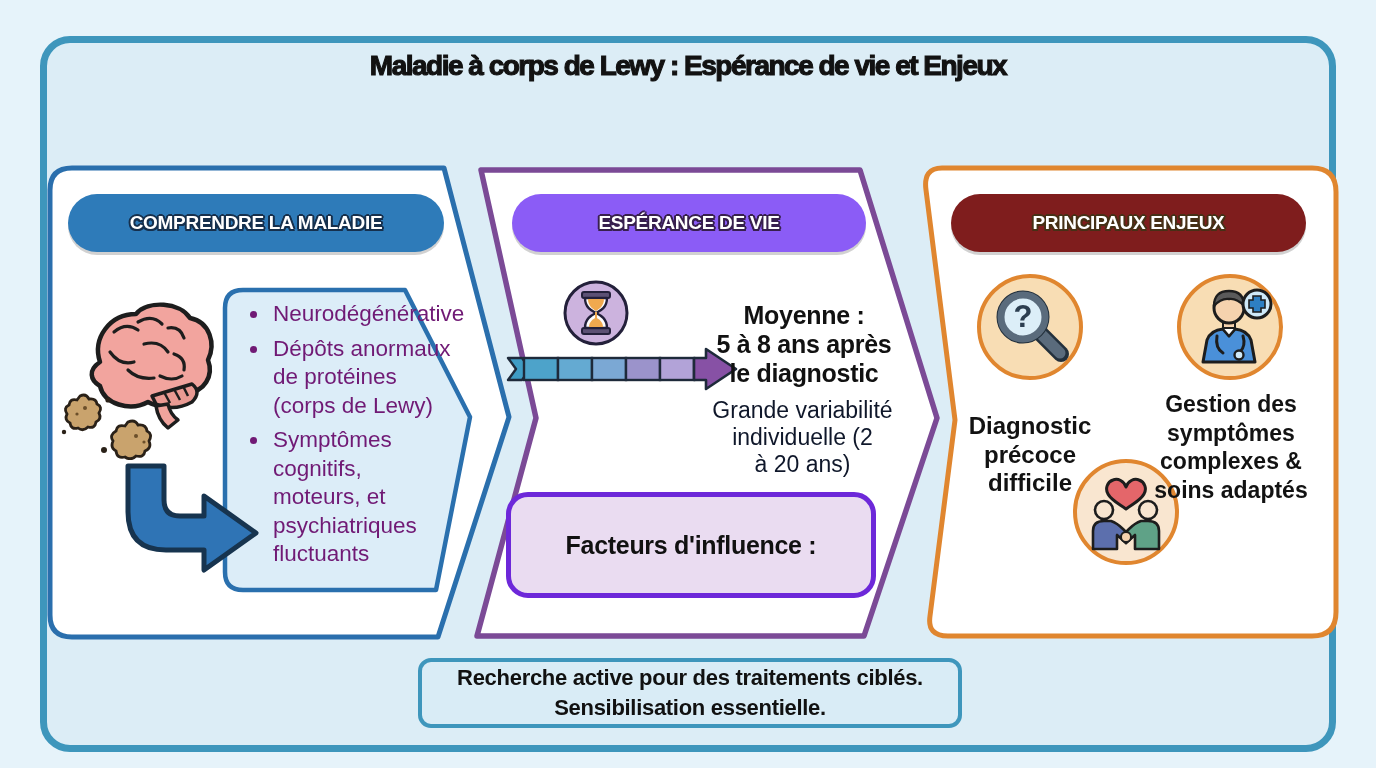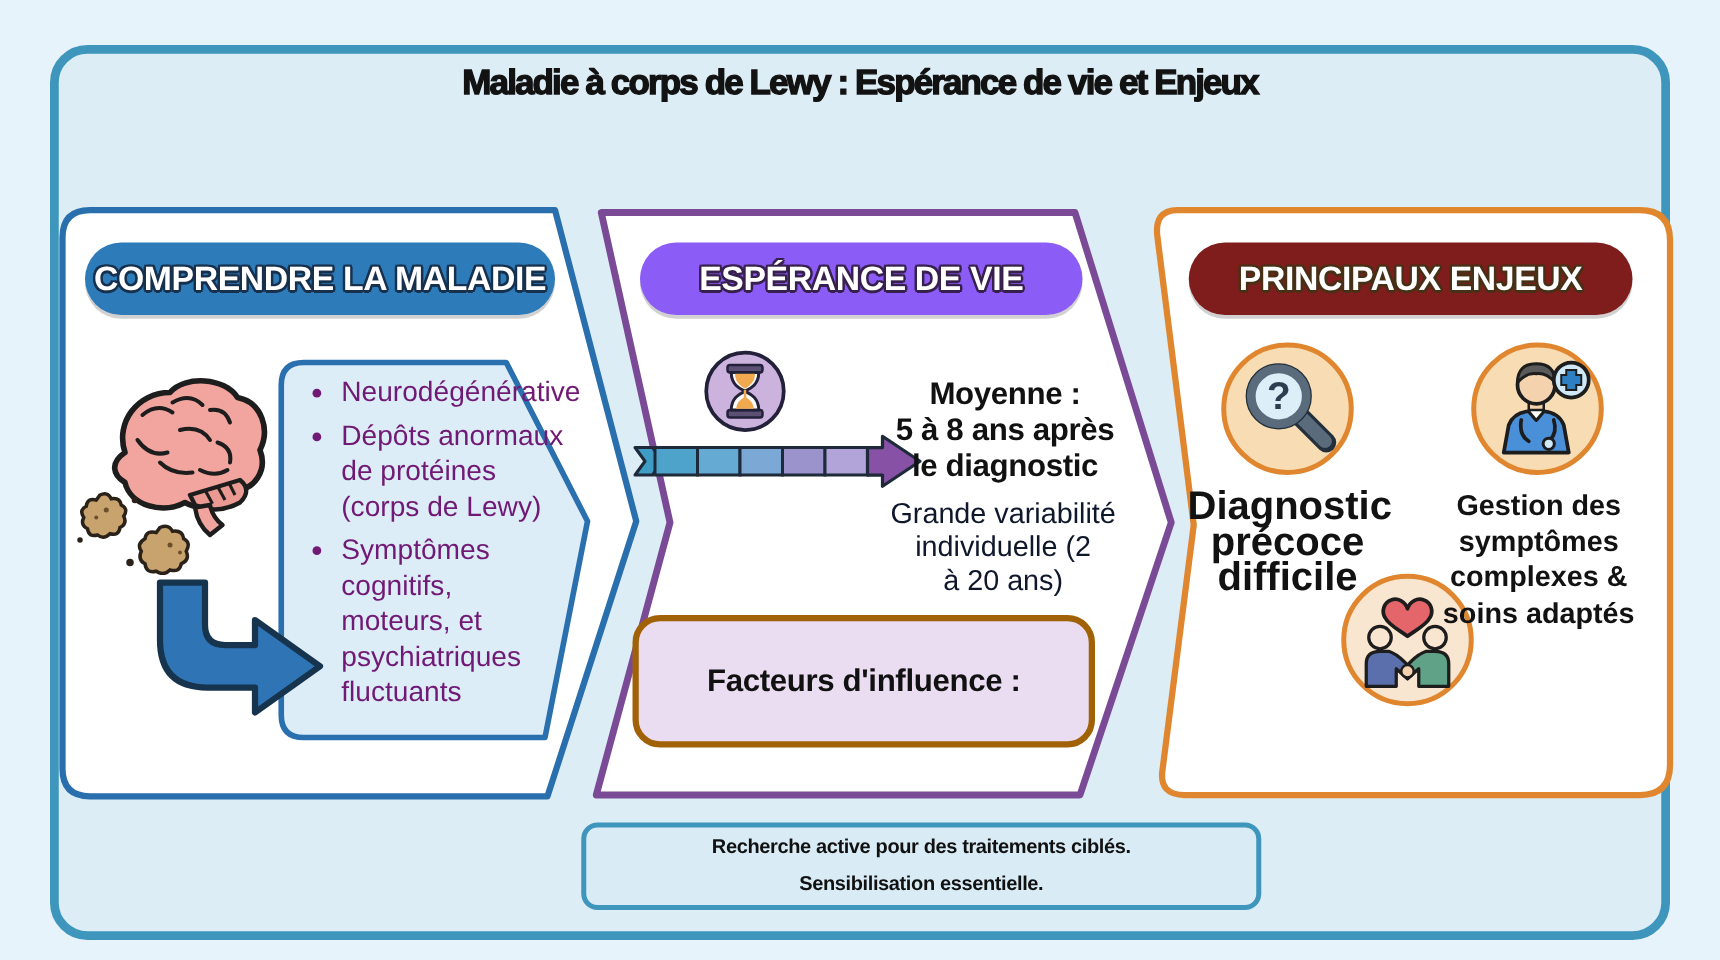--- a/index.html
+++ b/index.html
@@ -18,61 +18,61 @@
     letter-spacing:-1.5px;-webkit-text-stroke:1.1px #121212;
   }
   svg.bg{position:absolute;left:0;top:0;z-index:1;}
   .abs{position:absolute;z-index:2;}
   .pill{
     position:absolute;z-index:2;height:58px;border-radius:29px;
     display:flex;align-items:center;justify-content:center;
     box-shadow:0 3px 0 rgba(0,0,0,0.18);
   }
   .pill span{
-    color:#fff;font-weight:bold;font-size:27px;letter-spacing:-0.3px;
+    color:#fff;font-weight:bold;font-size:19px;letter-spacing:-0.3px;
     text-shadow:2px 0 0 var(--o),-2px 0 0 var(--o),0 2px 0 var(--o),0 -2px 0 var(--o),
       1.5px 1.5px 0 var(--o),-1.5px 1.5px 0 var(--o),1.5px -1.5px 0 var(--o),-1.5px -1.5px 0 var(--o);
   }
   .pill1{left:68px;top:194px;width:376px;background:#2e7bb9;--o:#16304d;}
   .pill2{left:512px;top:194px;width:354px;background:#8b5cf6;--o:#38204e;}
   .pill3{left:951px;top:194px;width:355px;background:#7f1d1d;--o:#463016;}
   .bullets{
     left:250px;top:300px;width:212px;margin:0;padding:0 0 0 20px;
     font-size:22.5px;line-height:28.5px;color:#701a75;
   }
   .bullets li{padding-left:3px;margin-bottom:6px;white-space:pre-line;}
   .pre{white-space:pre-line;}
   .moyenne{left:698px;top:301px;width:212px;text-align:center;
     font-size:25px;font-weight:bold;line-height:29px;letter-spacing:-0.3px;}
   .variab{left:700px;top:397px;width:205px;text-align:center;
     font-size:23px;line-height:27px;color:#0f172a;}
   .facteurs{
     left:506px;top:492px;width:370px;height:106px;box-sizing:border-box;
-    background:#eadcf1;border:5px solid #a16207;border-radius:22px;
+    background:#eadcf1;border:5px solid #6d28d9;border-radius:22px;
     display:flex;flex-direction:column;align-items:center;justify-content:center;
     text-align:center;
   }
   .facteurs .ft{font-size:25px;font-weight:bold;letter-spacing:-0.3px;}
   .facteurs .fb{font-size:23.5px;line-height:27px;}
   .iconCircle{
     position:absolute;z-index:2;width:106px;height:106px;border-radius:50%;
     background:#f8ddb4;border:4px solid #e0862f;box-sizing:border-box;
   }
   .c1{left:977px;top:274px;}
   .c2{left:1177px;top:274px;}
   .c3{left:1073px;top:459px;background:#f9e6d0;}
   .lbl{position:absolute;z-index:2;text-align:center;font-weight:bold;color:#121212;}
-  .l1{left:950px;top:390px;width:160px;font-size:32px;line-height:28.5px;}
+  .l1{left:950px;top:412px;width:160px;font-size:24px;line-height:28.5px;}
   .l2{left:1146px;top:390px;width:170px;font-size:23px;line-height:28.5px;}
   .l3{left:998px;top:578px;width:256px;font-size:24px;line-height:29px;}
   .footerBox{
     left:418px;top:658px;width:544px;height:70px;box-sizing:border-box;
     background:#d9ecf6;border:4px solid #3e96bc;border-radius:13px;
     display:flex;align-items:center;justify-content:center;text-align:center;
-    font-size:16px;font-weight:bold;line-height:30px;letter-spacing:-0.3px;margin-left:47px;
+    font-size:22px;font-weight:bold;line-height:30px;letter-spacing:-0.3px;
   }
 </style>
 </head>
 <body>
 
 <div class="canvas">
 
   <div class="frame"></div>
 
   <h1 class="title">Maladie à corps de Lewy : Espérance de vie et Enjeux</h1>

